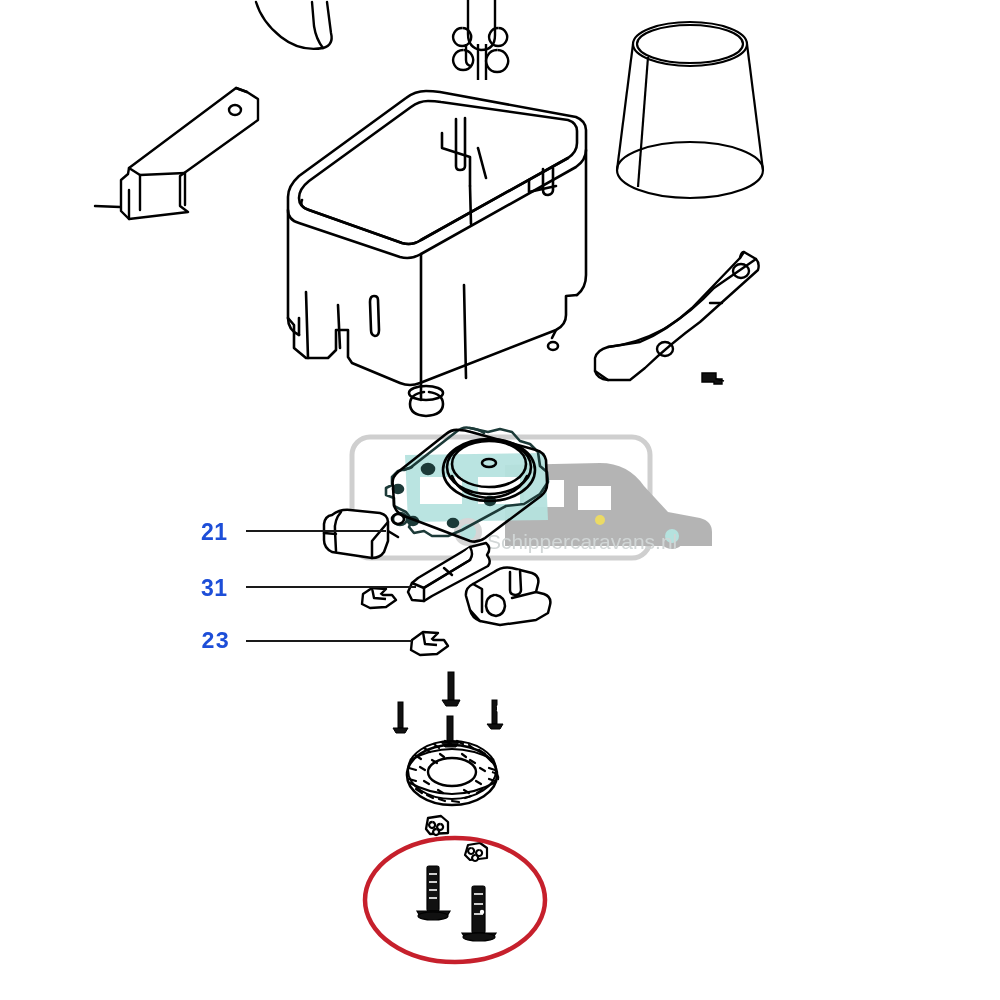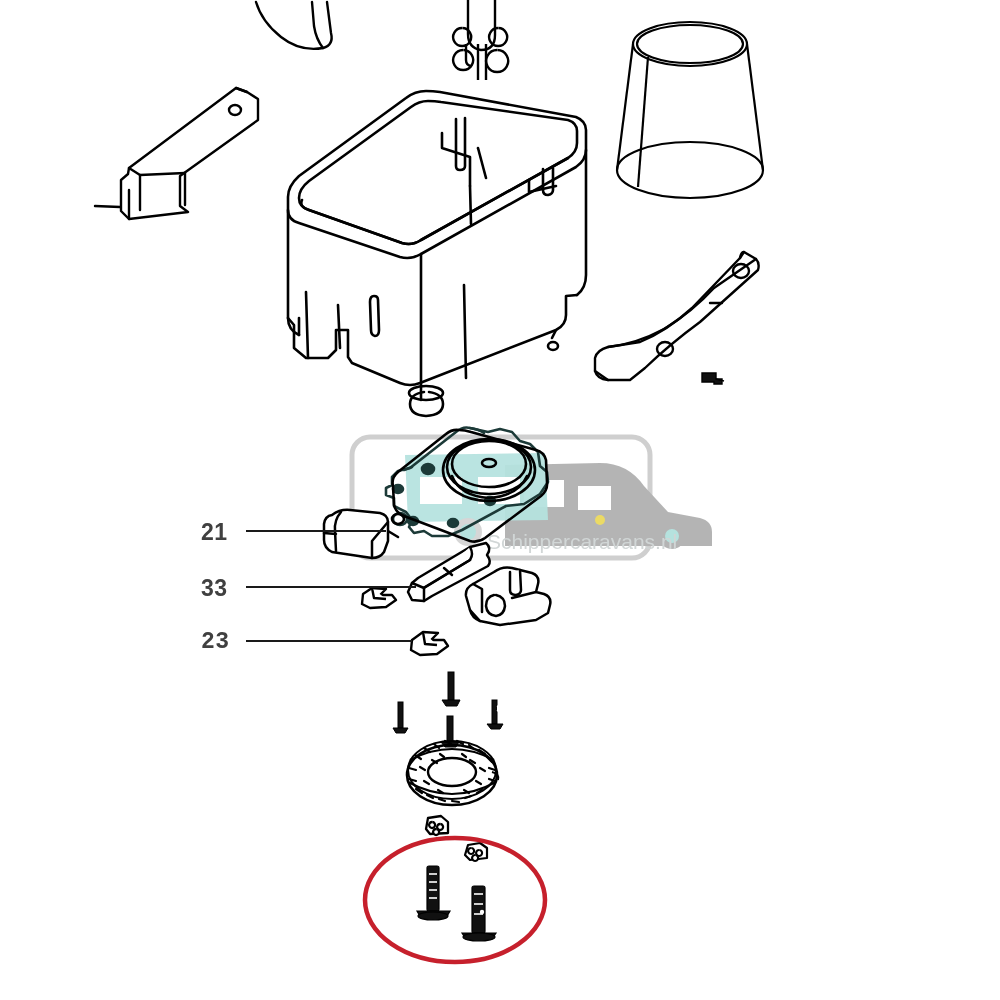--- a/index.html
+++ b/index.html
@@ -1,21 +1,21 @@
 <!DOCTYPE html>
 <html><head>
 <meta charset="utf-8">
 <style>
   html,body{margin:0;padding:0;background:#ffffff;}
   body{width:1000px;height:1000px;overflow:hidden;
        font-family:"Liberation Sans",sans-serif;}
   #stage{position:relative;width:1000px;height:1000px;background:#fff;}
   #stage svg{position:absolute;left:0;top:0;}
   .callout-num{position:absolute;font-family:"Liberation Sans",sans-serif;
-               font-size:23px;font-weight:700;color:#404040;letter-spacing:.5px;}
+               font-size:23px;font-weight:700;color:#1d4ed8;letter-spacing:.5px;}
   .wm-text{font-family:"Liberation Sans",sans-serif;font-size:21px;fill:#c9cfcf;}
 </style>
 </head>
 <body>
 
 <div id="stage">
 
   <svg width="1000" height="1000" viewBox="0 0 1000 1000">
 
     <g opacity="0.85">
@@ -308,16 +308,16 @@
     <ellipse cx="455" cy="900" rx="90" ry="62" fill="none" stroke="#c6202c" stroke-width="4.5"></ellipse>
 
     <g stroke="#1a1a1a" stroke-width="1.8">
       <line x1="246" y1="531" x2="386" y2="531"></line>
       <line x1="246" y1="587" x2="416" y2="587"></line>
       <line x1="246" y1="641" x2="412" y2="641"></line>
     </g>
   </svg>
 
   <div class="callout-num" style="left:201px;top:519px;">21</div>
-  <div class="callout-num" style="left:201px;top:575px;">33</div>
+  <div class="callout-num" style="left:201px;top:575px;">31</div>
   <div class="callout-num" style="left:201px;top:629px;font-family:Liberation Mono, monospace;">23</div>
 
 </div>
 
 </body></html>

